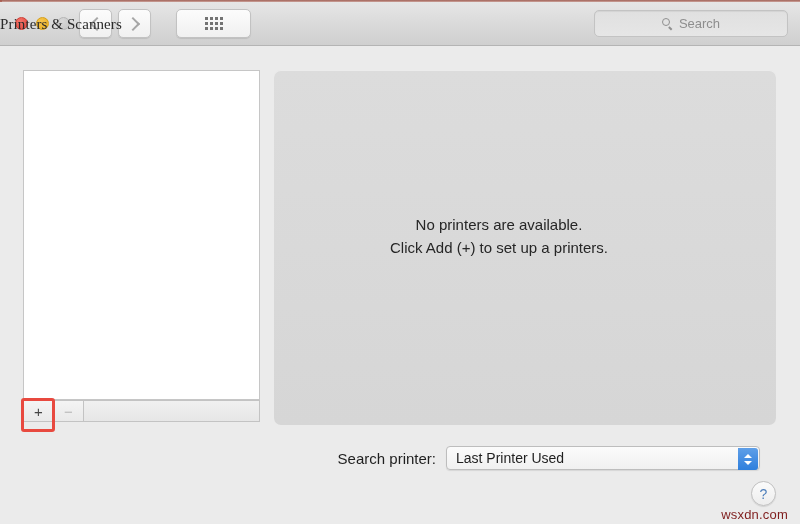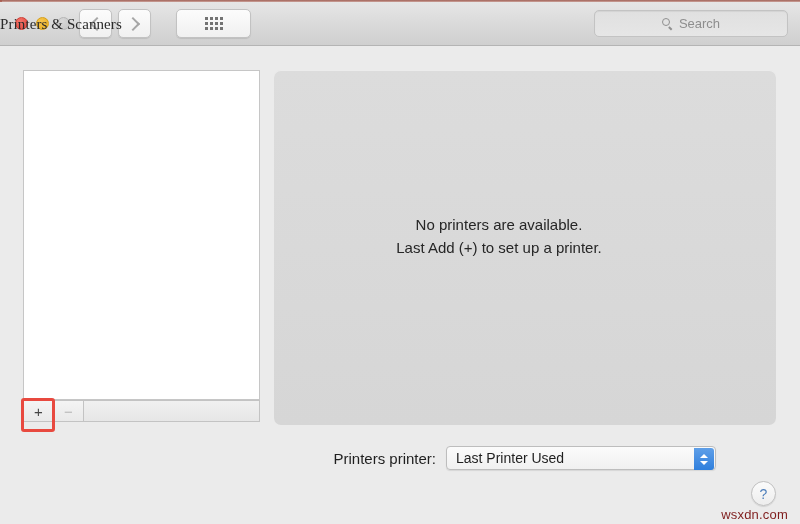--- a/index.html
+++ b/index.html
@@ -296,21 +296,21 @@
     width: 446px;
     text-align: right;
     padding-right: 10px;
     font-size: 15px;
     color: #1f1f1f;
     box-sizing: border-box;
   }
 
   .popup {
     position: relative;
-    width: 270px;
+    width: 314px;
     height: 24px;
     background: linear-gradient(to bottom, #fbfbfb 0%, #f0f0f0 100%);
     border: 1px solid #bdbdbd;
     border-radius: 4px;
     box-shadow: 0 1px 1px rgba(0,0,0,.09);
     display: flex;
     align-items: center;
     box-sizing: border-box;
   }
   .popup-value {
@@ -427,26 +427,26 @@
       <div class="lt-btn plus">+</div>
       <div class="lt-btn minus">−</div>
       <div class="lt-rest"></div>
     </div>
 
     <div class="annot-box"></div>
 
     <div class="main-panel">
       <div class="empty-msg">
         <div>No printers are available.</div>
-        <div>Last Add (+) to set up a printer.</div>
+        <div>Click Add (+) to set up a printers.</div>
       </div>
     </div>
 
     <div class="pref-row row1">
-      <div class="pref-label">Printers printer:</div>
+      <div class="pref-label">Search printer:</div>
       <div class="popup">
         <span class="popup-value">Last Printer Used</span>
         <span class="stepper">
           <span class="st-arrow up"></span>
           <span class="st-arrow down"></span>
         </span>
       </div>
     </div>
 
 

